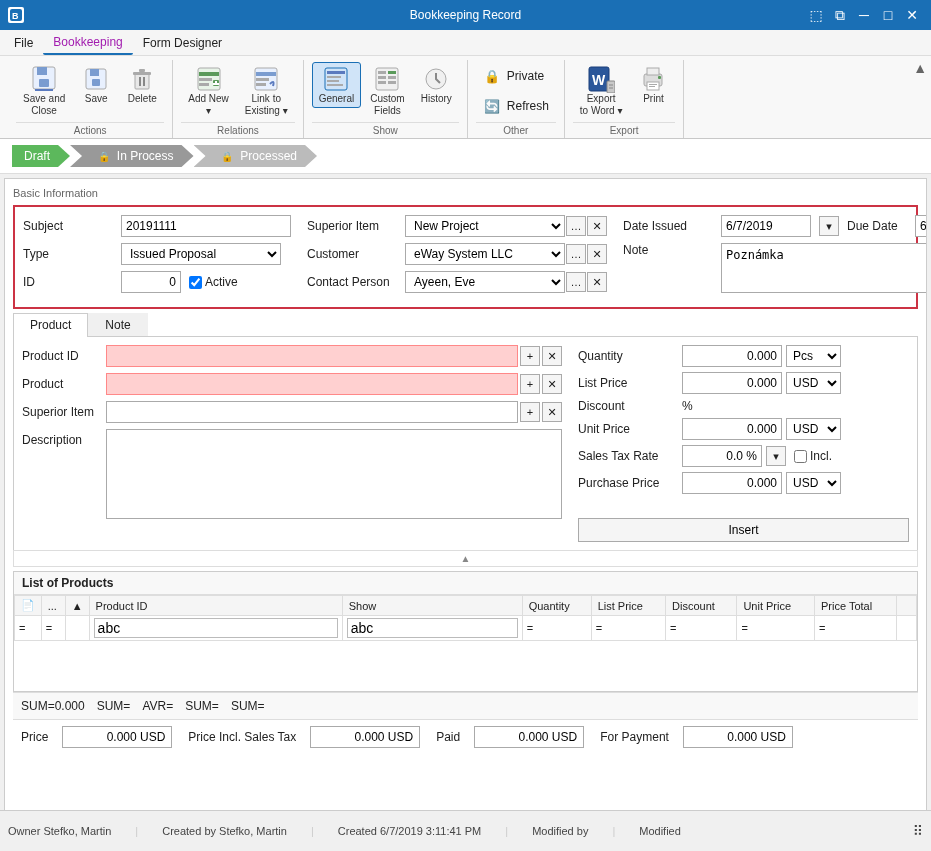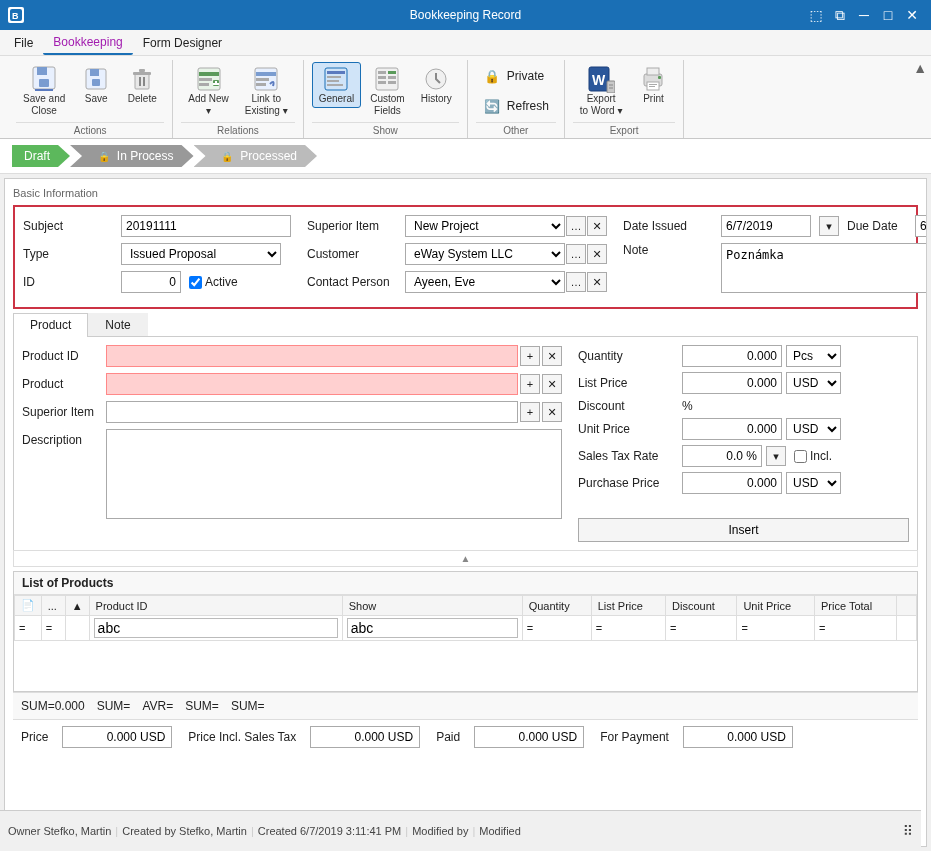--- a/index.html
+++ b/index.html
@@ -72,21 +72,21 @@
 
     .insert-btn { width: 100%; padding: 4px; border: 1px solid #aaa; background: #f5f5f5; cursor: pointer; font-size: 12px; }
     
     .list-table { width: 100%; border-collapse: collapse; }
     .list-table th { border: 1px solid #ddd; padding: 3px 6px; background: #f5f5f5; font-size: 11px; font-weight: normal; text-align: left; }
     .list-table td { border: 1px solid #ddd; padding: 3px 6px; font-size: 11px; }
     .filter-row td { padding: 2px 4px; }
     .filter-input { width: 100%; border: 1px solid #bbb; padding: 1px 3px; font-size: 14px; }
 
     
-    .status-bar { background: #f0f0f0; border-top: 1px solid #ccc; padding: 20px 8px; display: flex; align-items: center; gap: 4px; font-size: 11px; color: #444; height: 26px; position: absolute; bottom: 0; left: 0; right: 10px; }
+    .status-bar { background: #f0f0f0; border-top: 1px solid #ccc; padding: 20px 8px; display: flex; align-items: center; gap: 24px; font-size: 11px; color: #444; height: 26px; position: absolute; bottom: 0; left: 0; right: 0; }
     .status-item { display: flex; align-items: center; gap: 4px; }
     .status-sep { color: #ccc; }
 
     
     .check-wrap { display: flex; align-items: center; gap: 3px; }
     input[type=checkbox] { width: 13px; height: 13px; }
 
     .main-wrapper { display: flex; flex-direction: column; height: 851px; }
     .content-area { flex: 1; overflow: hidden; background: #fff; margin: 4px; border: 1px solid #ccc; padding: 8px 8px 0; display: flex; flex-direction: column; }
     

